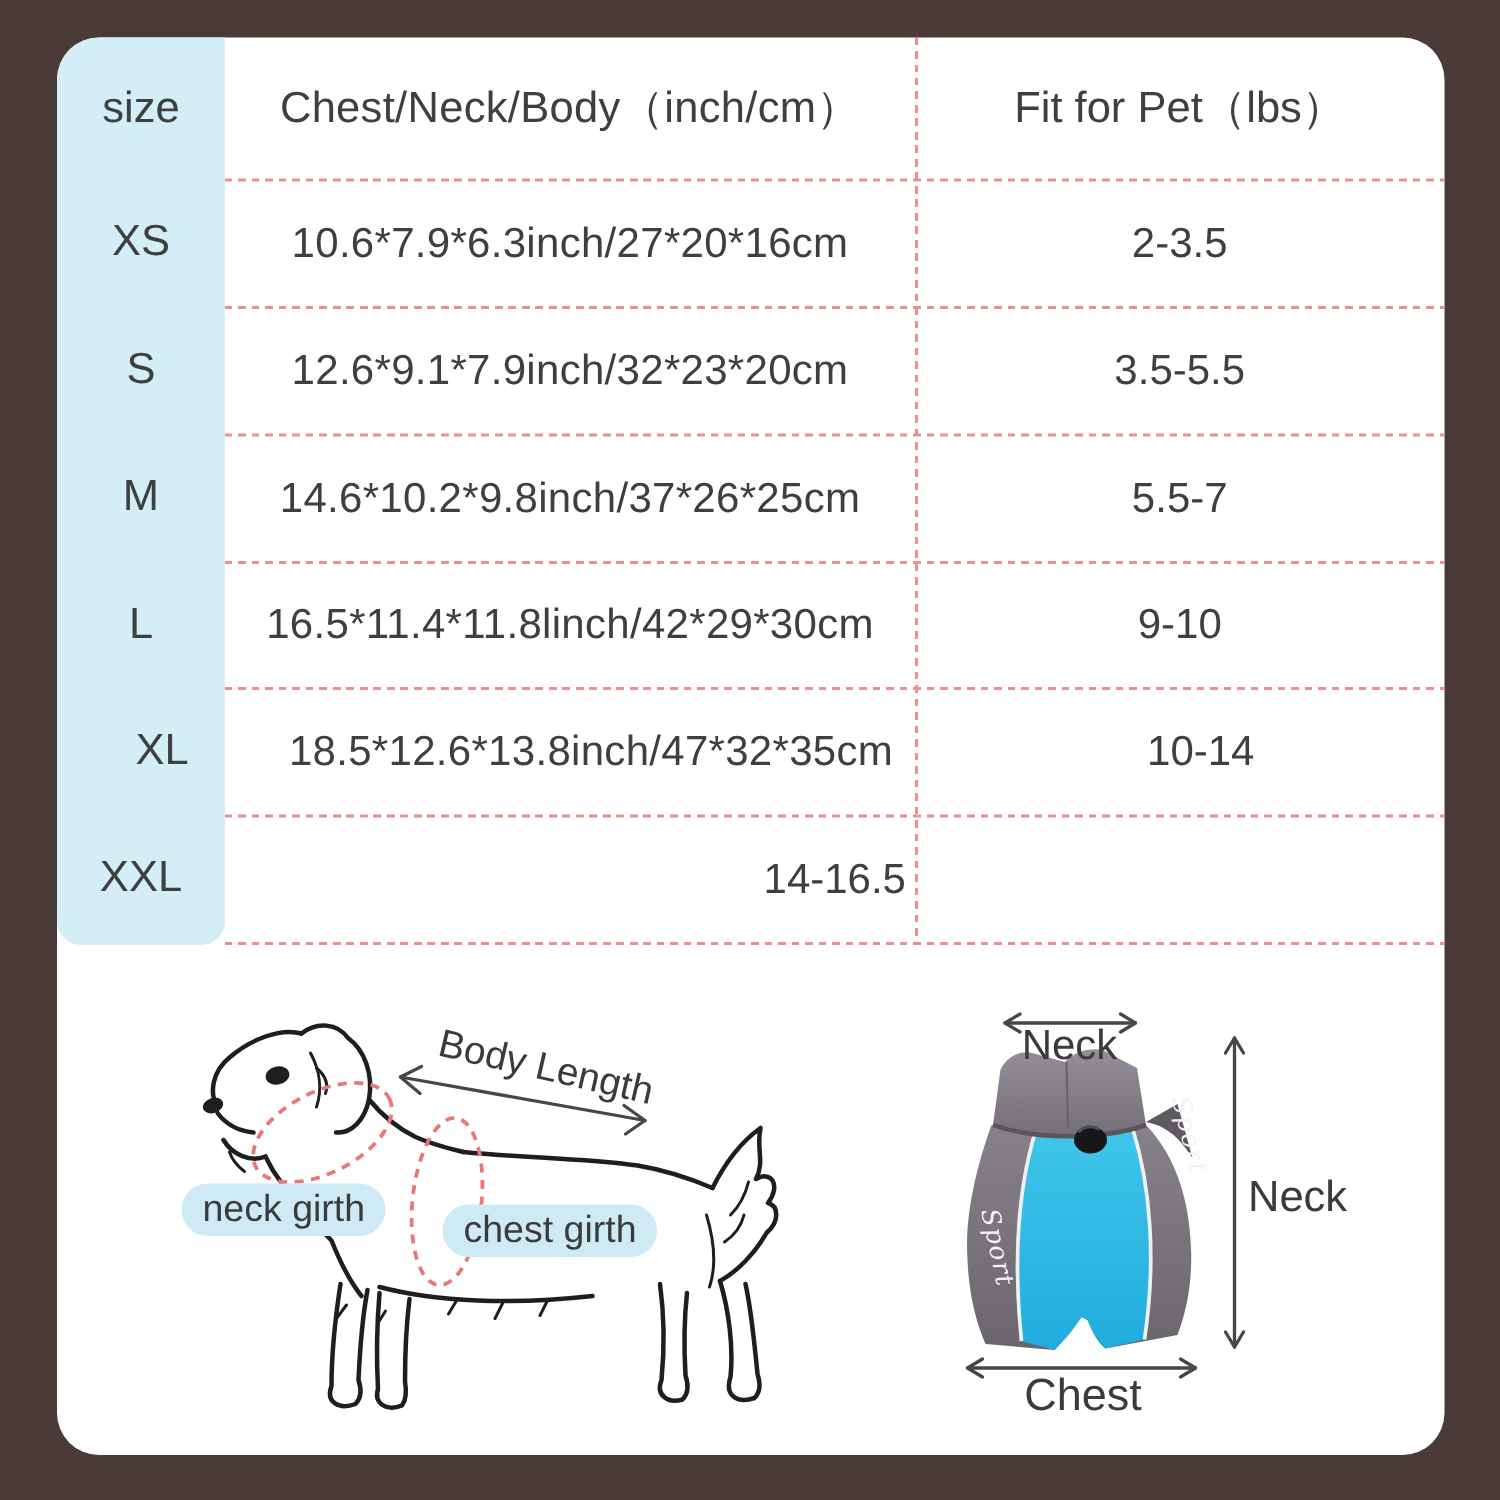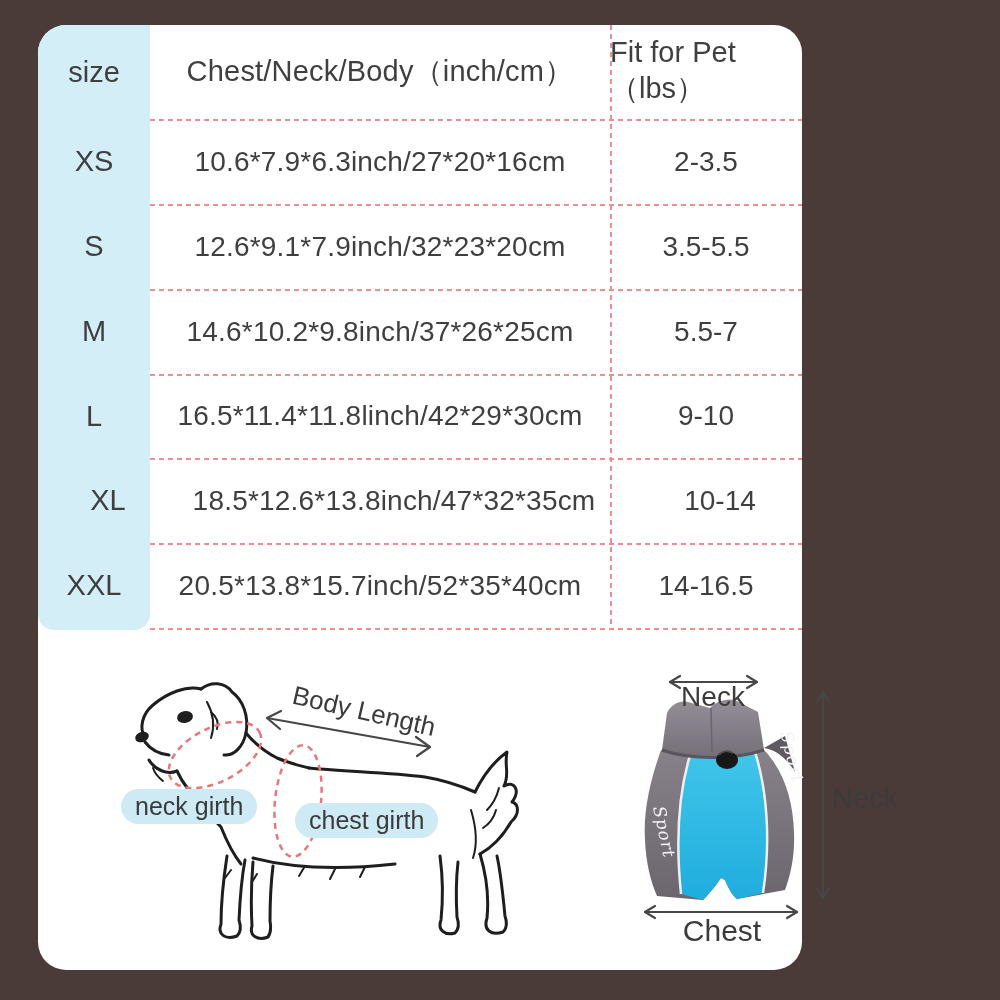--- a/index.html
+++ b/index.html
@@ -3,21 +3,21 @@
 <meta charset="utf-8">
 <style>
   html,body{margin:0;padding:0;}
   .page{
     position:relative;width:1000px;height:1000px;overflow:hidden;
     background:#4a3b38;
     font-family:"Liberation Sans",sans-serif;
     color:#3f3f3f;
   }
   .card{
-    position:absolute;left:38px;top:25px;width:764px;height:945px;
+    position:absolute;left:38px;top:25px;width:925px;height:945px;
     background:#ffffff;border-radius:28px;
   }
   .size-col{
     position:absolute;left:0;top:0;width:112px;height:605px;
     background:#d4eef8;border-radius:28px 0 16px 16px;
   }
   .t-row{position:absolute;left:0;width:100%;display:flex;}
   .cell{display:flex;align-items:center;justify-content:center;color:#3f3f3f;}
   .c-size{width:112px;font-size:29px;}
   .c-meas{width:460px;font-size:28px;letter-spacing:.2px;}
@@ -84,21 +84,20 @@
       <div class="cell c-meas">16.5*11.4*11.8linch/42*29*30cm</div>
       <div class="cell c-fit">9-10</div>
     </div>
     <div class="t-row" style="top:433px;height:85px;padding-left:14px;">
       <div class="cell c-size">XL</div>
       <div class="cell c-meas">18.5*12.6*13.8inch/47*32*35cm</div>
       <div class="cell c-fit">10-14</div>
     </div>
     <div class="t-row" style="top:518px;height:85px;">
       <div class="cell c-size">XXL</div>
-      <div class="cell c-meas">20.5*13.8*15.7inch/52*35*40cm</div>
       <div class="cell c-fit">14-16.5</div>
     </div>
 
     <div class="hline" style="top:94px;"></div>
     <div class="hline" style="top:179px;"></div>
     <div class="hline" style="top:264px;"></div>
     <div class="hline" style="top:349px;"></div>
     <div class="hline" style="top:433px;"></div>
     <div class="hline" style="top:518px;"></div>
     <div class="hline" style="top:603px;"></div>

